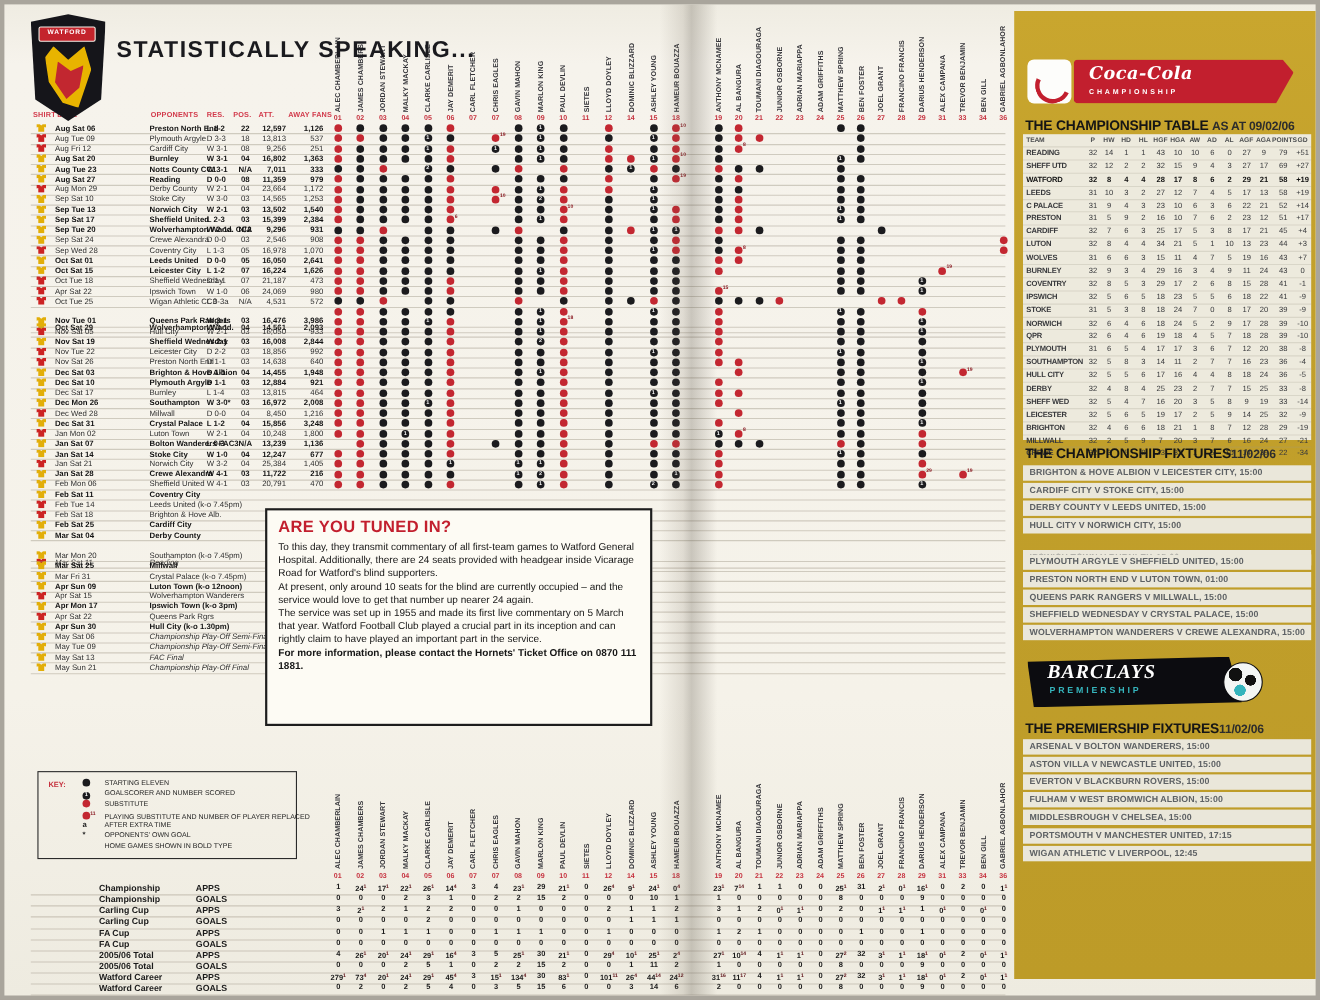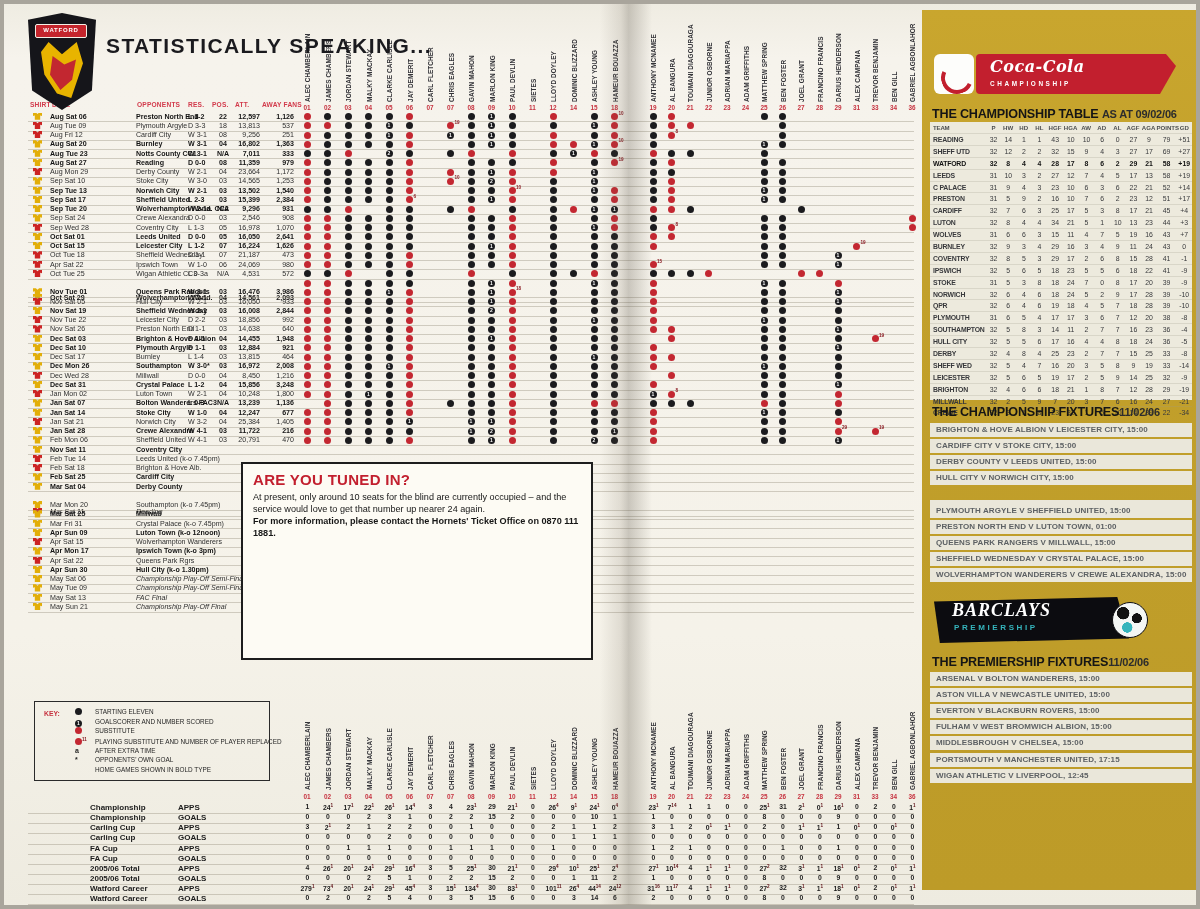--- a/index.html
+++ b/index.html
@@ -441,21 +441,21 @@
         <span class="shirt y"></span>
         <span class="md">Feb Mon 06</span>
         <span class="mo">Sheffield United</span>
         <span class="mr">W  4-1</span>
         <span class="mp">03</span>
         <span class="ma">20,791</span>
         <span class="mf">470</span>
       </div>
       <div class="mrow bold" style="top: 441px;">
         <span class="shirt y"></span>
-        <span class="md">Nov Sat 11</span>
+        <span class="md">Feb Sat 11</span>
         <span class="mo">Coventry City</span>
         <span class="mr"></span>
         <span class="mp"></span>
         <span class="ma"></span>
         <span class="mf"></span>
       </div>
       <div class="mrow" style="top: 450.25px;">
         <span class="shirt r"></span>
         <span class="md">Feb Tue 14</span>
         <span class="mo">Leeds United (k-o 7.45pm)</span>
@@ -1400,21 +1400,23 @@
       <span class="pname" style="left: 868px; top: 98px;">TREVOR BENJAMIN</span>
       <span class="pnum" style="left: 863px; top: 100px;">33</span>
       <span class="pname" style="left: 886.5px; top: 98px;">BEN GILL</span>
       <span class="pnum" style="left: 881.5px; top: 100px;">34</span>
       <span class="pname" style="left: 905px; top: 98px;">GABRIEL AGBONLAHOR</span>
       <span class="pnum" style="left: 900px; top: 100px;">36</span>
     </div>
 
   <div class="tuned">
     <h2>ARE YOU TUNED IN?</h2>
+    <p>To this day, they transmit commentary of all first-team games to Watford General Hospital. Additionally, there are 24 seats provided with headgear inside Vicarage Road for Watford's blind supporters.</p>
     <p>At present, only around 10 seats for the blind are currently occupied – and the service would love to get that number up nearer 24 again.</p>
+    <p>The service was set up in 1955 and made its first live commentary on 5 March that year. Watford Football Club played a crucial part in its inception and can rightly claim to have played an important part in the service.</p>
     <p class="bold">For more information, please contact the Hornets' Ticket Office on 0870 111 1881.</p>
   </div>
 
   <div class="keybox">
     <span class="kt">KEY:</span>
     <div id="key-items">
         <div class="krow"><span class="sym"><span class="kdot b"></span></span><span>STARTING ELEVEN</span></div>
         <div class="krow"><span class="sym"><span class="kdot b"><span class="g">1</span></span></span><span>GOALSCORER AND NUMBER SCORED</span></div>
         <div class="krow"><span class="sym"><span class="kdot r"></span></span><span>SUBSTITUTE</span></div>
         <div class="krow"><span class="sym"><span class="kdot r"></span><span class="ksup">11</span></span><span>PLAYING SUBSTITUTE AND NUMBER OF PLAYER REPLACED</span></div>

